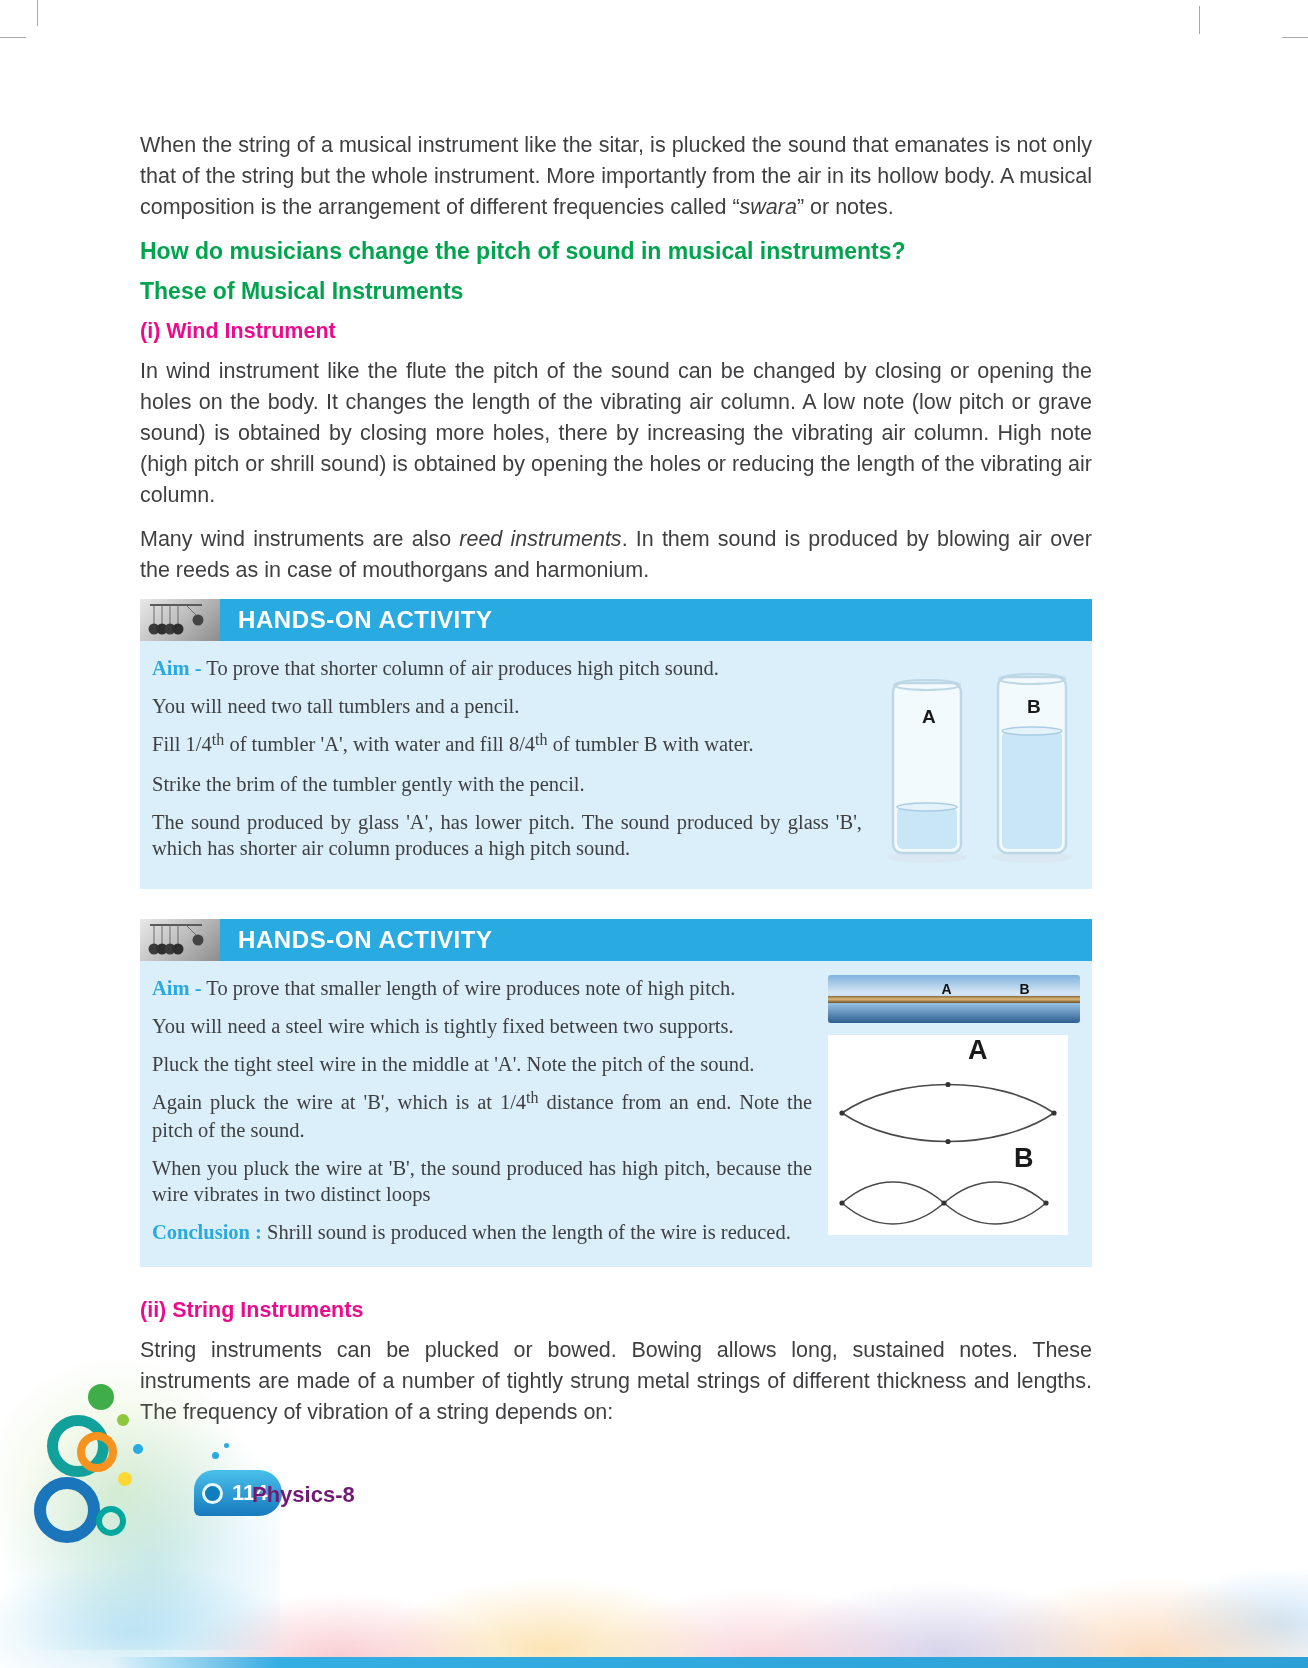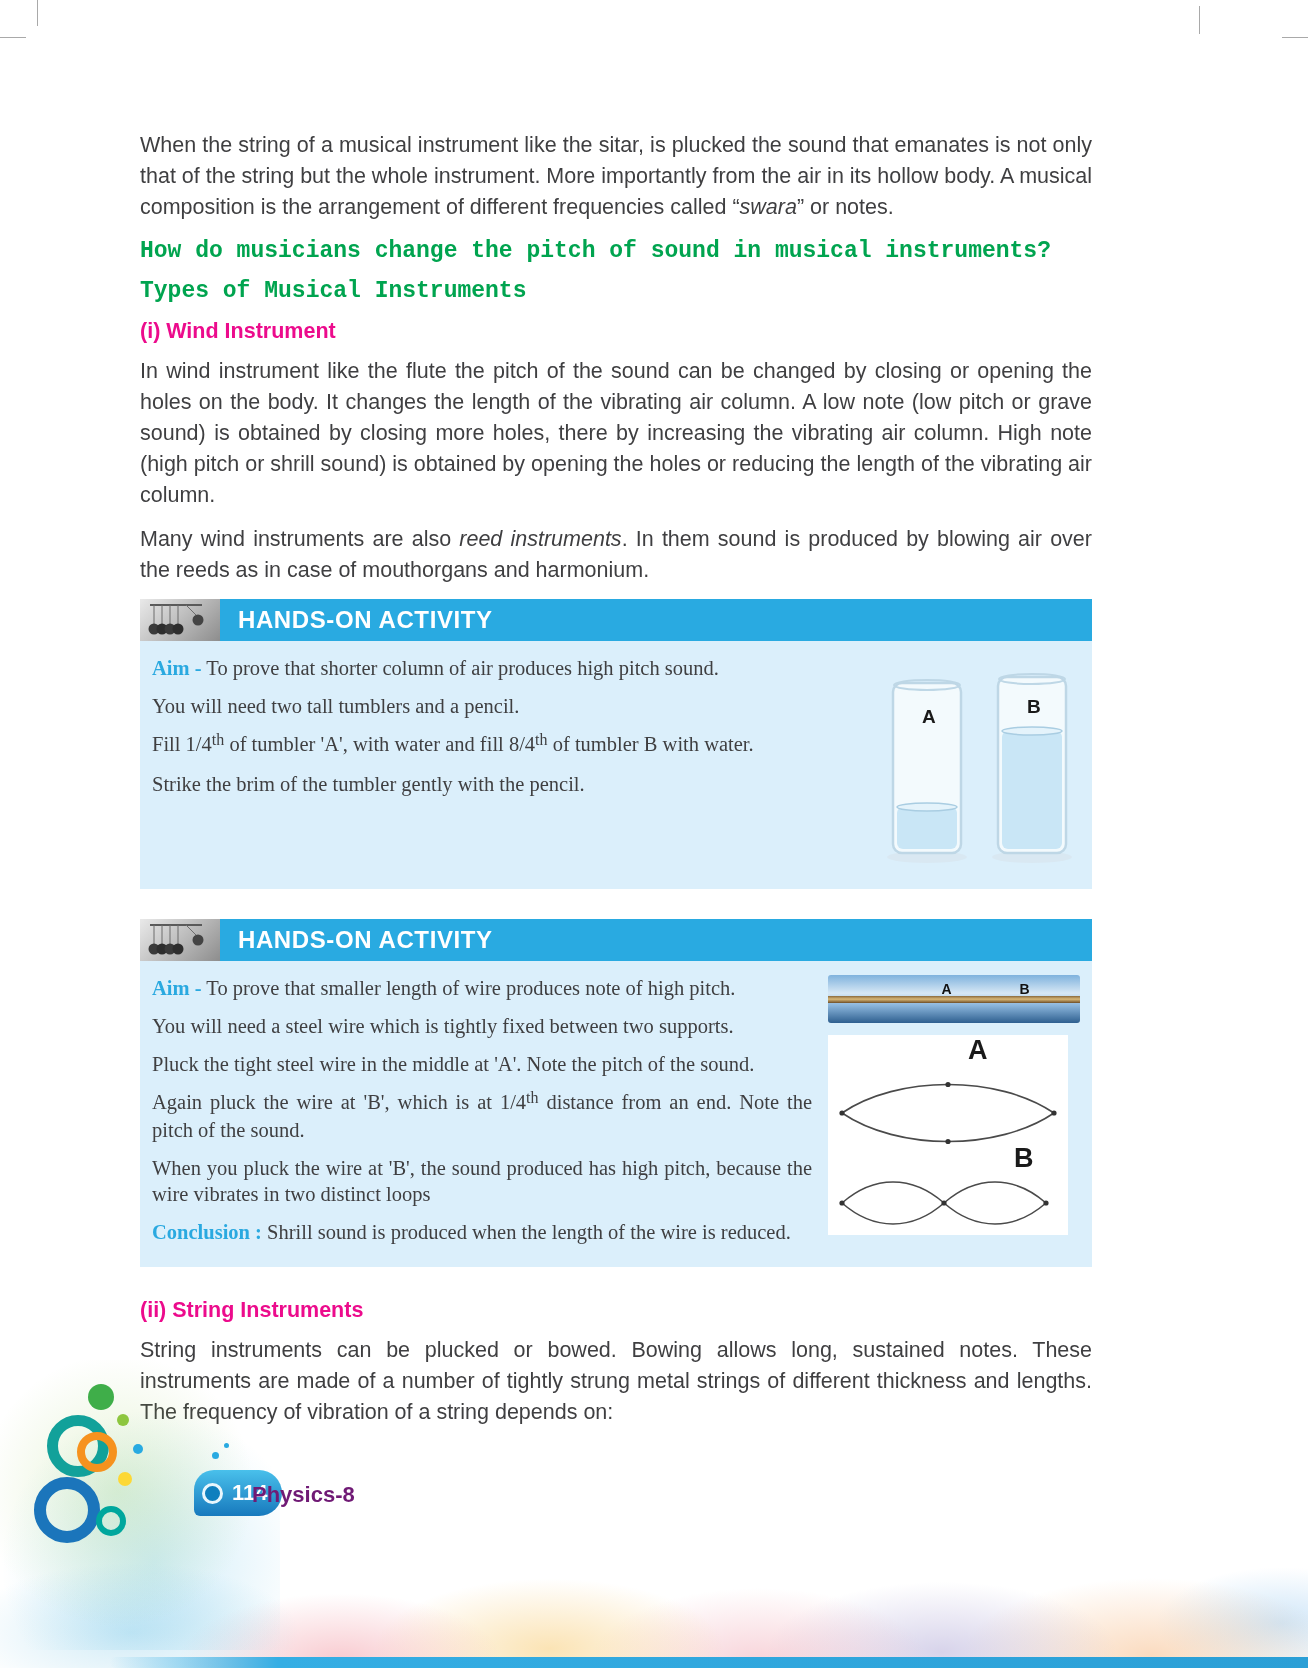--- a/index.html
+++ b/index.html
@@ -23,21 +23,21 @@
     position:absolute;left:140px;top:130px;width:952px;
   }
   p.body-text{
     margin:0 0 13px 0;
     font-size:21.5px;line-height:31px;
     text-align:justify;
   }
   p.body-text i{font-style:italic;}
   h2.green-heading{
     margin:10px 0 6px 0;
-    font-family:Liberation Mono, monospace;
+    font-family:Liberation Sans, sans-serif;
     font-weight:bold;
     font-size:23px;line-height:30px;
     color:#00a44f;
   }
   h3.pink-heading{
     margin:12px 0 12px 0;
     font-size:21.5px;line-height:26px;
     font-weight:bold;
     color:#ec0b8c;
   }
@@ -145,21 +145,21 @@
   <div class="crop tl-v"></div>
   <div class="crop tl-h"></div>
   <div class="crop tr-v"></div>
   <div class="crop tr-h"></div>
 
   <div class="content">
 
     <p class="body-text"><span>When the string of a musical instrument like the sitar, is plucked the sound that emanates is not only that of the string but the whole instrument. More importantly from the air in its hollow body. A musical composition is the arrangement of different frequencies called “</span><i>swara</i><span>” or notes.</span></p>
 
     <h2 class="green-heading">How do musicians change the pitch of sound in musical instruments?</h2>
-    <h2 class="green-heading">Types of Musical Instruments</h2>
+    <h2 class="green-heading">These of Musical Instruments</h2>
     <h3 class="pink-heading">(i) Wind Instrument</h3>
 
     <p class="body-text">In wind instrument like the flute the pitch of the sound can be changed by closing or opening the holes on the body. It changes the length of the vibrating air column. A low note (low pitch or grave sound) is obtained by closing more holes, there by increasing the vibrating air column. High note (high pitch or shrill sound) is obtained by opening the holes or reducing the length of the vibrating air column.</p>
     <p class="body-text"><span>Many wind instruments are also </span><i>reed instruments</i><span>. In them sound is produced by blowing air over the reeds as in case of mouthorgans and harmonium.</span></p>
 
     <section class="activity">
       <header class="activity-header">
         <div class="cradle-icon">
           <svg width="80" height="42" viewBox="0 0 80 42">
             <line x1="10" y1="6" x2="62" y2="6" stroke="#5a5a5a" stroke-width="2"></line>
@@ -193,20 +193,21 @@
             <rect x="122" y="76" width="60" height="118" rx="6" fill="#c9e6f6"></rect>
             <ellipse cx="152" cy="76" rx="30" ry="4" fill="#e4f3fb" stroke="#a9cde2" stroke-width="1.5"></ellipse>
             <ellipse cx="152" cy="24" rx="33" ry="5" fill="none" stroke="#bed7e6" stroke-width="2"></ellipse>
             <text x="147" y="58" font-family="Liberation Sans, sans-serif" font-size="19" font-weight="bold" fill="#1a1a1a">B</text>
           </svg>
         </div>
         <p><span class="act-label">Aim -</span><span> To prove that shorter column of air produces high pitch sound.</span></p>
         <p>You will need two tall tumblers and a pencil.</p>
         <p><span>Fill 1/4</span><span class="sup">th</span><span> of tumbler 'A', with water and fill 8/4</span><span class="sup">th</span><span> of tumbler B with water.</span></p>
         <p>Strike the brim of the tumbler gently with the pencil.</p>
+        <p>The sound produced by glass 'A', has lower pitch. The sound produced by glass 'B', which has shorter air column produces a high pitch sound.</p>
       </div>
     </section>
 
     <section class="activity">
       <header class="activity-header">
         <div class="cradle-icon">
           <svg width="80" height="42" viewBox="0 0 80 42">
             <line x1="10" y1="6" x2="62" y2="6" stroke="#5a5a5a" stroke-width="2"></line>
             <line x1="14" y1="6" x2="14" y2="25" stroke="#6d6d6d" stroke-width="1"></line>
             <line x1="22" y1="6" x2="22" y2="25" stroke="#6d6d6d" stroke-width="1"></line>

